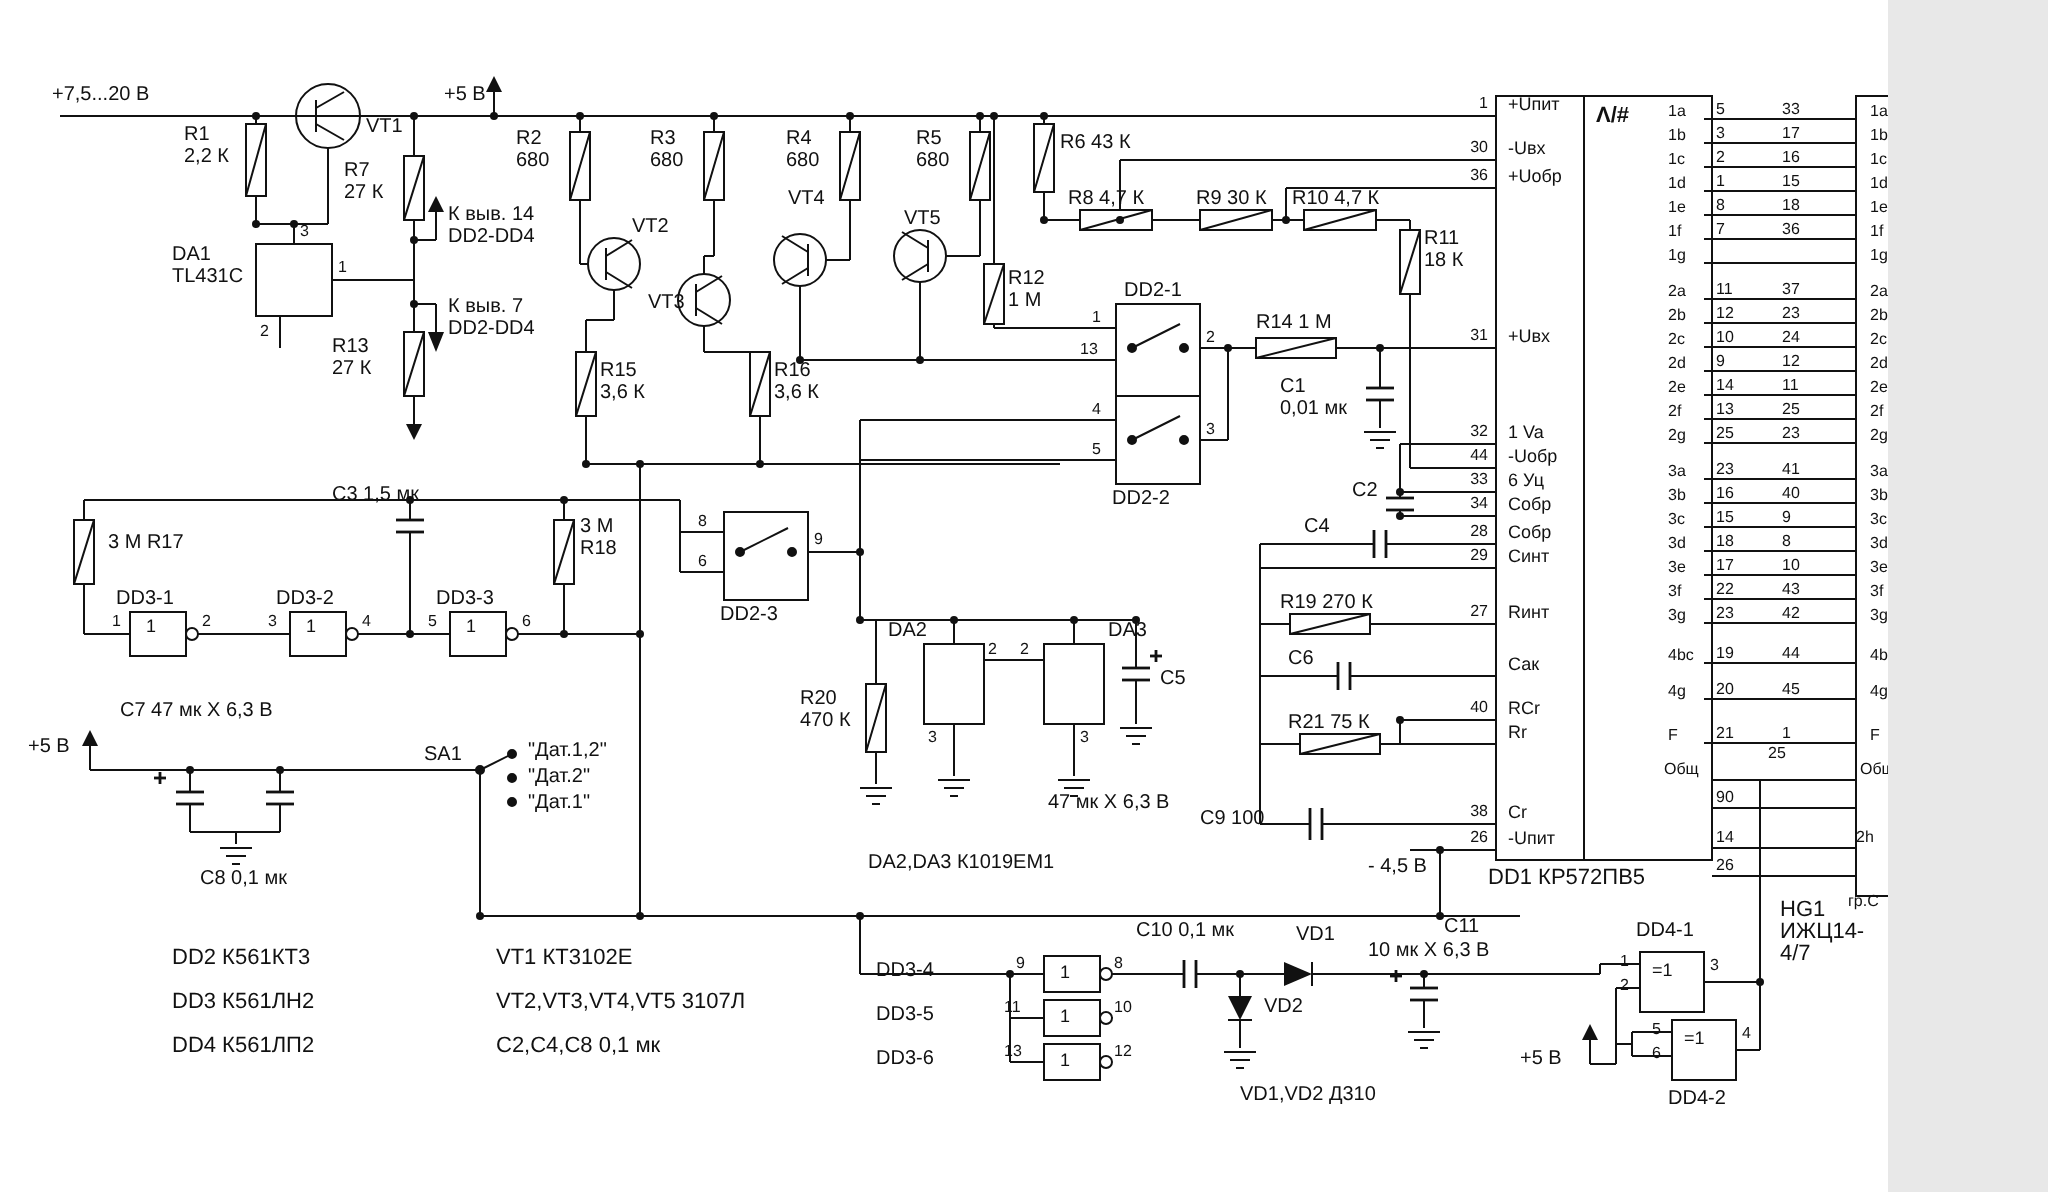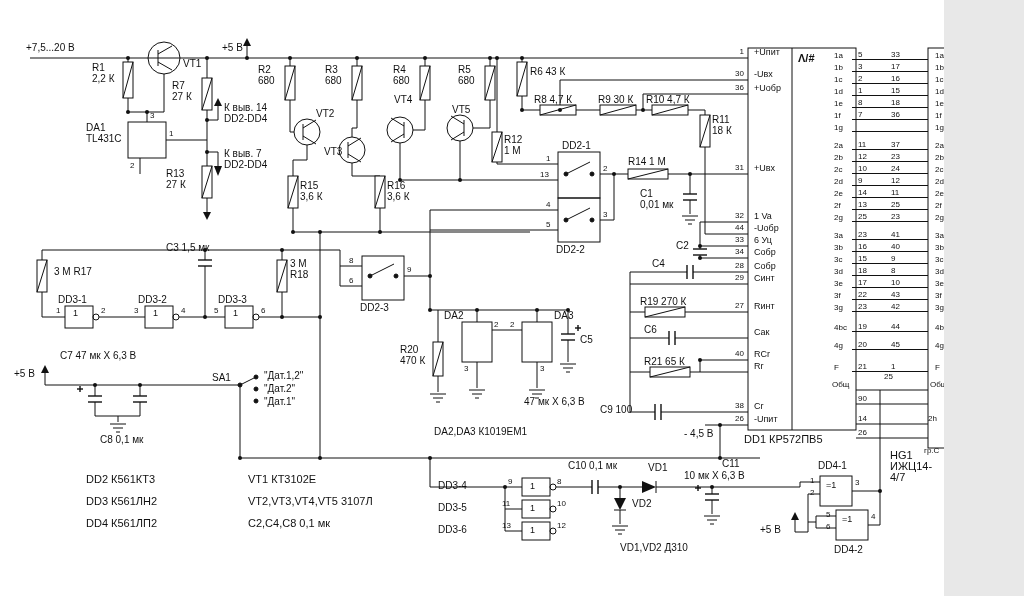--- a/index.html
+++ b/index.html
@@ -487,21 +487,21 @@
 <span class="lbl" style="left:562px;top:140px">DD2-1</span>
 <span class="lbl" style="left:556px;top:244px">DD2-2</span>
 <span class="lbl" style="left:360px;top:302px">DD2-3</span>
 <span class="lbl" style="left:628px;top:156px">R14 1 М</span>
 <span class="lbl" style="left:640px;top:188px">C1
 0,01 мк</span>
 <span class="lbl" style="left:676px;top:240px">C2</span>
 <span class="lbl" style="left:652px;top:258px">C4</span>
 <span class="lbl" style="left:644px;top:324px">C6</span>
 <span class="lbl" style="left:640px;top:296px">R19 270 К</span>
-<span class="lbl" style="left:644px;top:356px">R21 65 К</span>
+<span class="lbl" style="left:644px;top:356px">R21 75 К</span>
 <span class="lbl" style="left:600px;top:404px">C9 100</span>
 <span class="lbl" style="left:54px;top:266px">3 М  R17</span>
 <span class="lbl" style="left:290px;top:258px">3 М
 R18</span>
 <span class="lbl" style="left:166px;top:242px">C3 1,5 мк</span>
 <span class="lbl" style="left:58px;top:294px">DD3-1</span>
 <span class="lbl" style="left:138px;top:294px">DD3-2</span>
 <span class="lbl" style="left:218px;top:294px">DD3-3</span>
 <span class="lbl" style="left:60px;top:350px">C7  47 мк X 6,3 В</span>
 <span class="lbl" style="left:14px;top:368px">+5 В</span>

